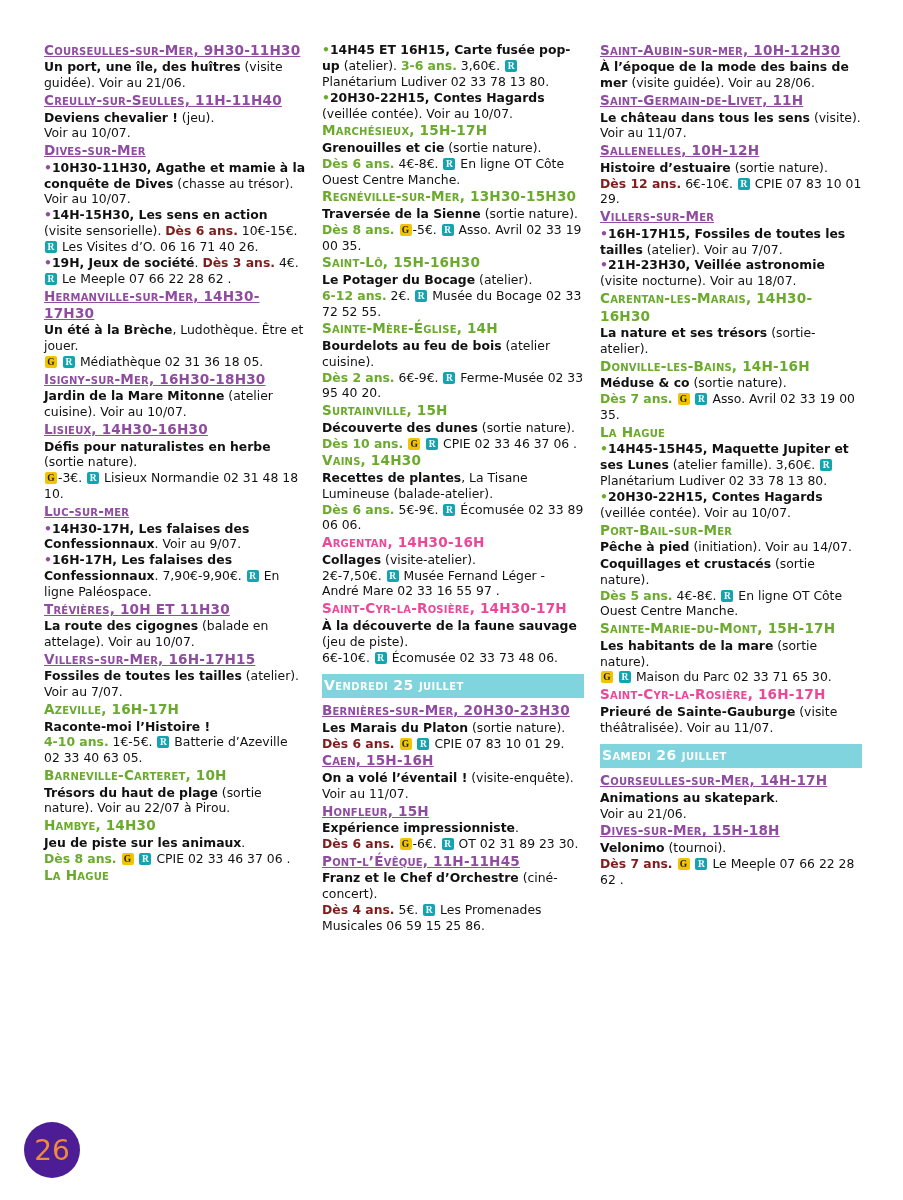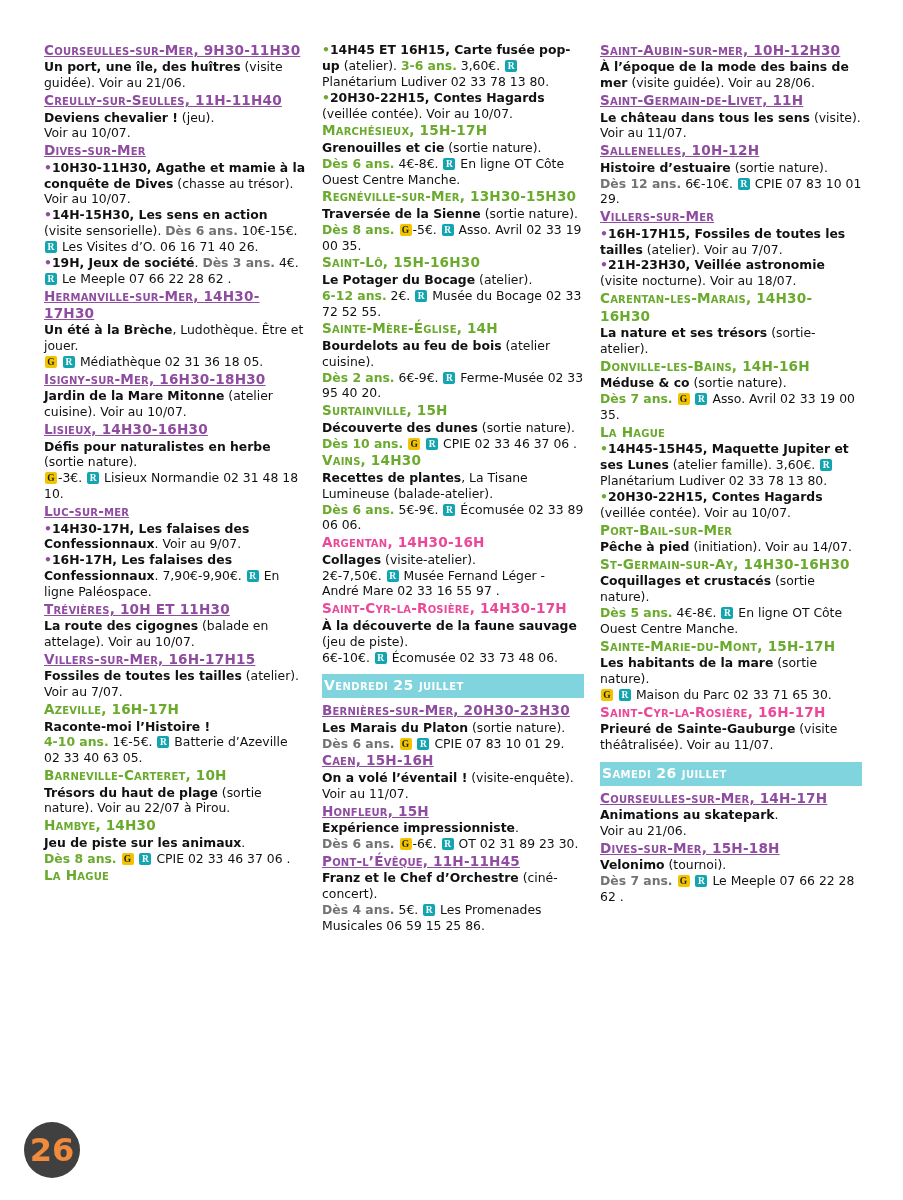--- a/index.html
+++ b/index.html
@@ -54,21 +54,21 @@
     letter-spacing:0.2px;
     display:block;
   }
   .c-purple{color:#8f4ca0;text-decoration:underline;}
   .c-green{color:#6aaa2c;}
   .c-magenta{color:#ec4899;}
   .desc{color:#111;}
   .sub{display:block;}
   .bullet-p::before{content:"\2022 ";color:#8f4ca0;font-weight:bold;}
   .bullet-g::before{content:"\2022 ";color:#6aaa2c;font-weight:bold;}
-  .age-p{color:#737373;font-weight:bold;}
+  .age-p{color:#7f1d1d;font-weight:bold;}
   .age-g{color:#6aaa2c;font-weight:bold;text-align:right;}
   
   .badge{
     display:inline-block;
     width:12px;height:12px;
     line-height:12px;
     text-align:center;
     font-size:9.5px;
     font-weight:bold;
     color:#ffffff;
@@ -90,24 +90,24 @@
     padding:3px 2px;
     margin:9px 0 4px 0;
     display:block;
   }
   
   .page-num{
     position:absolute;
     left:24px;bottom:22px;
     width:56px;height:56px;
     border-radius:50%;
-    background:#404040;
+    background:#4c1d95;
     color:#f08a3c;
-    font-weight:bold;
-    font-size:32px;
+    font-weight:normal;
+    font-size:28px;
     display:flex;align-items:center;justify-content:center;
     z-index:6;
     font-family:"DejaVu Sans", sans-serif;
   }
 </style>
 </head>
 <body>
 
 <div class="border-pattern"></div>
 <div class="page-inner"></div>
@@ -272,21 +272,20 @@
       <div class="entry">
         <span class="place c-green">La Hague</span>
         <div class="sub desc"><span class="bullet-g"></span><b>14H45-15H45, Maquette Jupiter et ses Lunes</b> (atelier famille). 3,60€. <span class="badge badge-r">R</span> Planétarium Ludiver 02 33 78 13 80.</div>
         <div class="sub desc"><span class="bullet-g"></span><b>20H30-22H15, Contes Hagards</b> (veillée contée). Voir au 10/07.</div>
       </div>
       <div class="entry">
         <span class="place c-green">Port-Bail-sur-Mer</span>
         <div class="sub desc"><b>Pêche à pied</b> (initiation). Voir au 14/07.</div>
       </div>
       <div class="entry">
-        <span class="place c-green">St-Germain-sur-Ay, 14H30-16H30</span>
         <div class="sub desc"><b>Coquillages et crustacés</b> (sortie nature).</div>
         <div class="sub desc"><span class="age-g">Dès 5 ans.</span> 4€-8€. <span class="badge badge-r">R</span> En ligne OT Côte Ouest Centre Manche.</div>
       </div>
       <div class="entry">
         <span class="place c-green">Sainte-Marie-du-Mont, 15H-17H</span>
         <div class="sub desc"><b>Les habitants de la mare</b> (sortie nature).</div>
         <div class="sub desc"><span class="badge badge-g">G</span> <span class="badge badge-r">R</span> Maison du Parc 02 33 71 65 30.</div>
       </div>
       <div class="entry">
         <span class="place c-magenta">Saint-Cyr-la-Rosière, 16H-17H</span>

